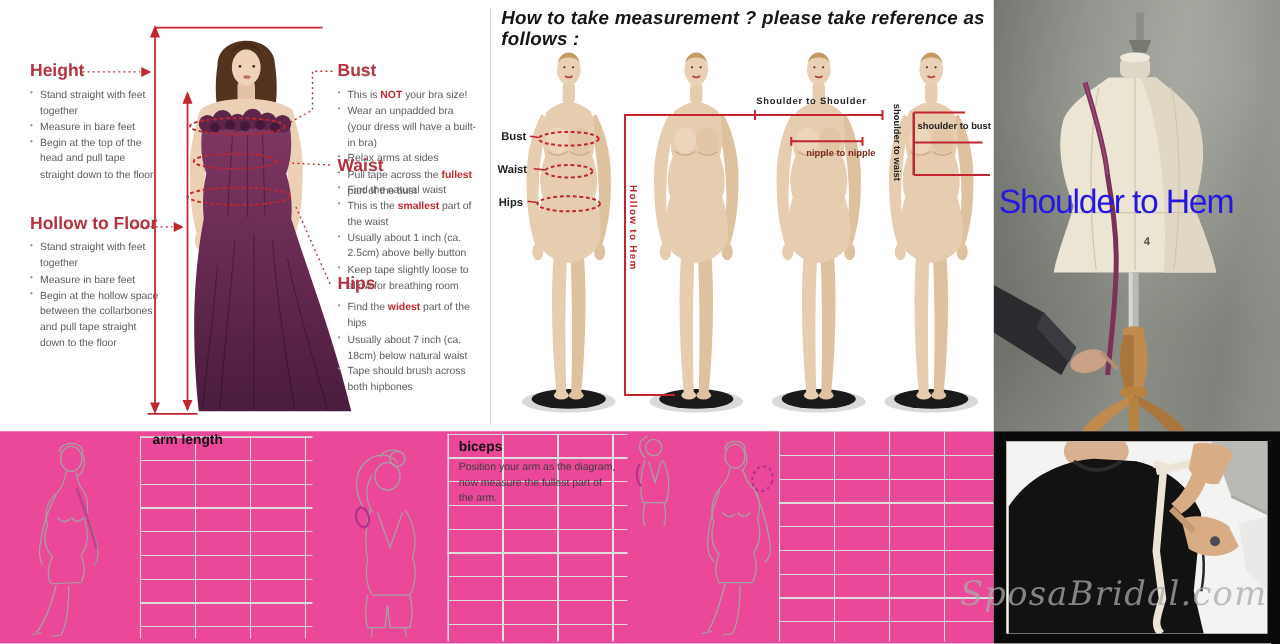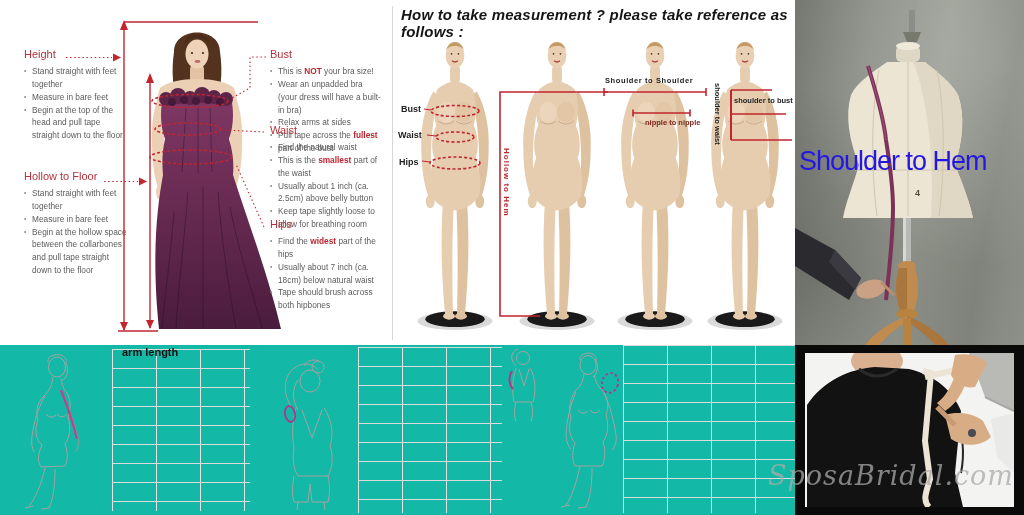--- a/index.html
+++ b/index.html
@@ -4,21 +4,21 @@
 <style>
   * { margin:0; padding:0; box-sizing:border-box; }
   html,body { background:#ffffff; }
   #canvas {
     position:relative; width:1024px; height:515px; overflow:hidden;
     background:#fff; font-family:"Liberation Sans", sans-serif;
   }
   .abs { position:absolute; }
 
   
-  .guide-title { color:#b5323c; font-weight:normal; font-size:11px; margin-bottom:5px; }
+  .guide-title { color:#b5323c; font-weight:bold; font-size:14px; margin-bottom:5px; }
   .guide-list { list-style:none; }
   .guide-list li { position:relative; padding-left:8px; font-size:8.3px; color:#5c5c5c; line-height:1.55; }
   .guide-list li::before { content:"•"; position:absolute; left:0; top:1px; font-size:6.5px; color:#8a8a8a; }
   .em { color:#c2252e; font-weight:bold; }
 
   
   #middle-title { left:8px; top:6px; font-size:15px; font-weight:bold; color:#151515; letter-spacing:0.2px;font-style:italic; }
   .mlabel { font-weight:bold; color:#222; font-size:9px; }
   .mlabel-sm { font-weight:bold; color:#222; font-size:7.5px; }
   .vert { writing-mode:vertical-rl; letter-spacing:1px; }
@@ -310,21 +310,21 @@
       <path d="M73,66 C82,95 89,120 91,140" stroke="#9a4a74" stroke-width="1.4" fill="none"></path>
 
       <path d="M0,228 L40,250 L66,278 L54,300 L0,266 Z" fill="#2b2b2f"></path>
       <path d="M40,250 L66,278 L60,290 L34,262 Z" fill="#3a3a40"></path>
       <ellipse cx="76" cy="289" rx="15" ry="9" fill="#caa184" transform="rotate(-15 76 289)"></ellipse>
       <path d="M86,282 L99,295" stroke="#b98f72" stroke-width="3" fill="none"></path>
     </svg>
     <div class="abs" id="shoulder-hem-caption">Shoulder to Hem</div>
   </div>
 
-  <div class="abs" style="left:0;top:345px;width:795px;height:170px;background:#14b8a6;overflow:hidden;">
+  <div class="abs" style="left:0;top:345px;width:795px;height:170px;background:#ec4899;overflow:hidden;">
 
     <div class="abs grid" style="left:112px;top:4px;width:138px;height:162px;"></div>
     <div class="abs grid" style="left:358px;top:2px;width:144px;height:166px;"></div>
     <div class="abs grid" style="left:623px;top:0;width:172px;height:168px;"></div>
 
     <svg class="abs" style="left:5px;top:3px;" width="105" height="164" viewBox="0 0 105 164">
       <g stroke="#a3a3a3" stroke-width="1" fill="none">
         <ellipse cx="52" cy="19" rx="8.5" ry="10"></ellipse>
         <path d="M43,14 C41,5 63,3 61,15 C64,22 62,30 57,33"></path>
         <path d="M48,29 C47,36 45,42 40,47"></path>
@@ -353,20 +353,24 @@
         <path d="M50,58 C44,48 44,36 50,28"></path>
         <path d="M48,56 C44,70 44,84 46,96 C44,108 46,118 50,124"></path>
         <path d="M76,56 C84,68 86,82 82,94 C86,106 84,116 80,124"></path>
         <path d="M54,58 L64,86 L74,58"></path>
         <path d="M50,124 L80,124"></path>
         <path d="M46,124 C44,136 44,144 46,150 L60,150 L62,132 L64,150 L80,150 C82,142 82,132 80,124"></path>
         <path d="M50,150 L49,158 M76,150 L77,158"></path>
       </g>
       <ellipse cx="42" cy="62" rx="5" ry="8" stroke="#b2338b" stroke-width="1.8" fill="none" transform="rotate(-12 42 62)"></ellipse>
     </svg>
+    <div class="abs" style="left:367px;top:7px;width:128px;">
+      <div class="b-title">biceps</div>
+      <div class="b-text">Position your arm as the diagram, now measure the fullest part of the arm.</div>
+    </div>
 
     <svg class="abs" style="left:498px;top:1px;" width="50" height="78" viewBox="0 0 50 78">
       <g stroke="#a3a3a3" stroke-width="1" fill="none">
         <circle cx="25" cy="12" r="6.5"></circle>
         <path d="M18,20 C12,14 12,6 20,3"></path>
         <path d="M18,22 C14,34 14,46 16,56"></path>
         <path d="M32,22 C38,32 38,46 35,56"></path>
         <path d="M16,56 L35,56 M18,56 C16,64 16,70 18,75 M33,56 C35,64 35,70 33,75"></path>
         <path d="M21,23 L26,40 L31,23"></path>
       </g>

